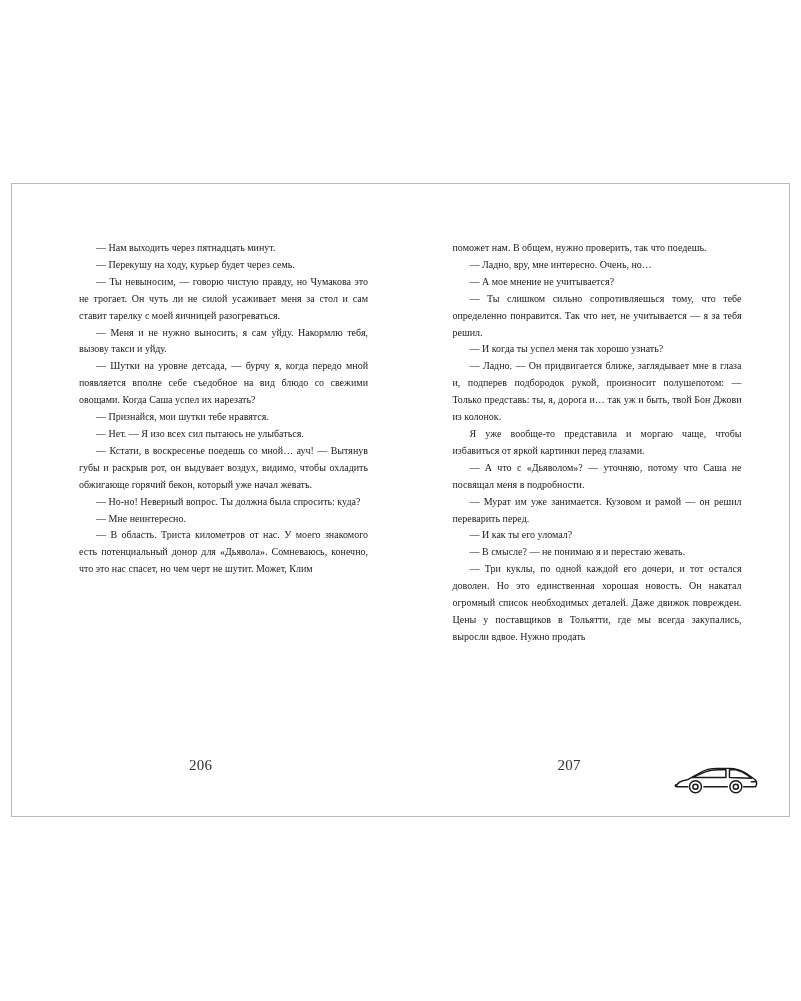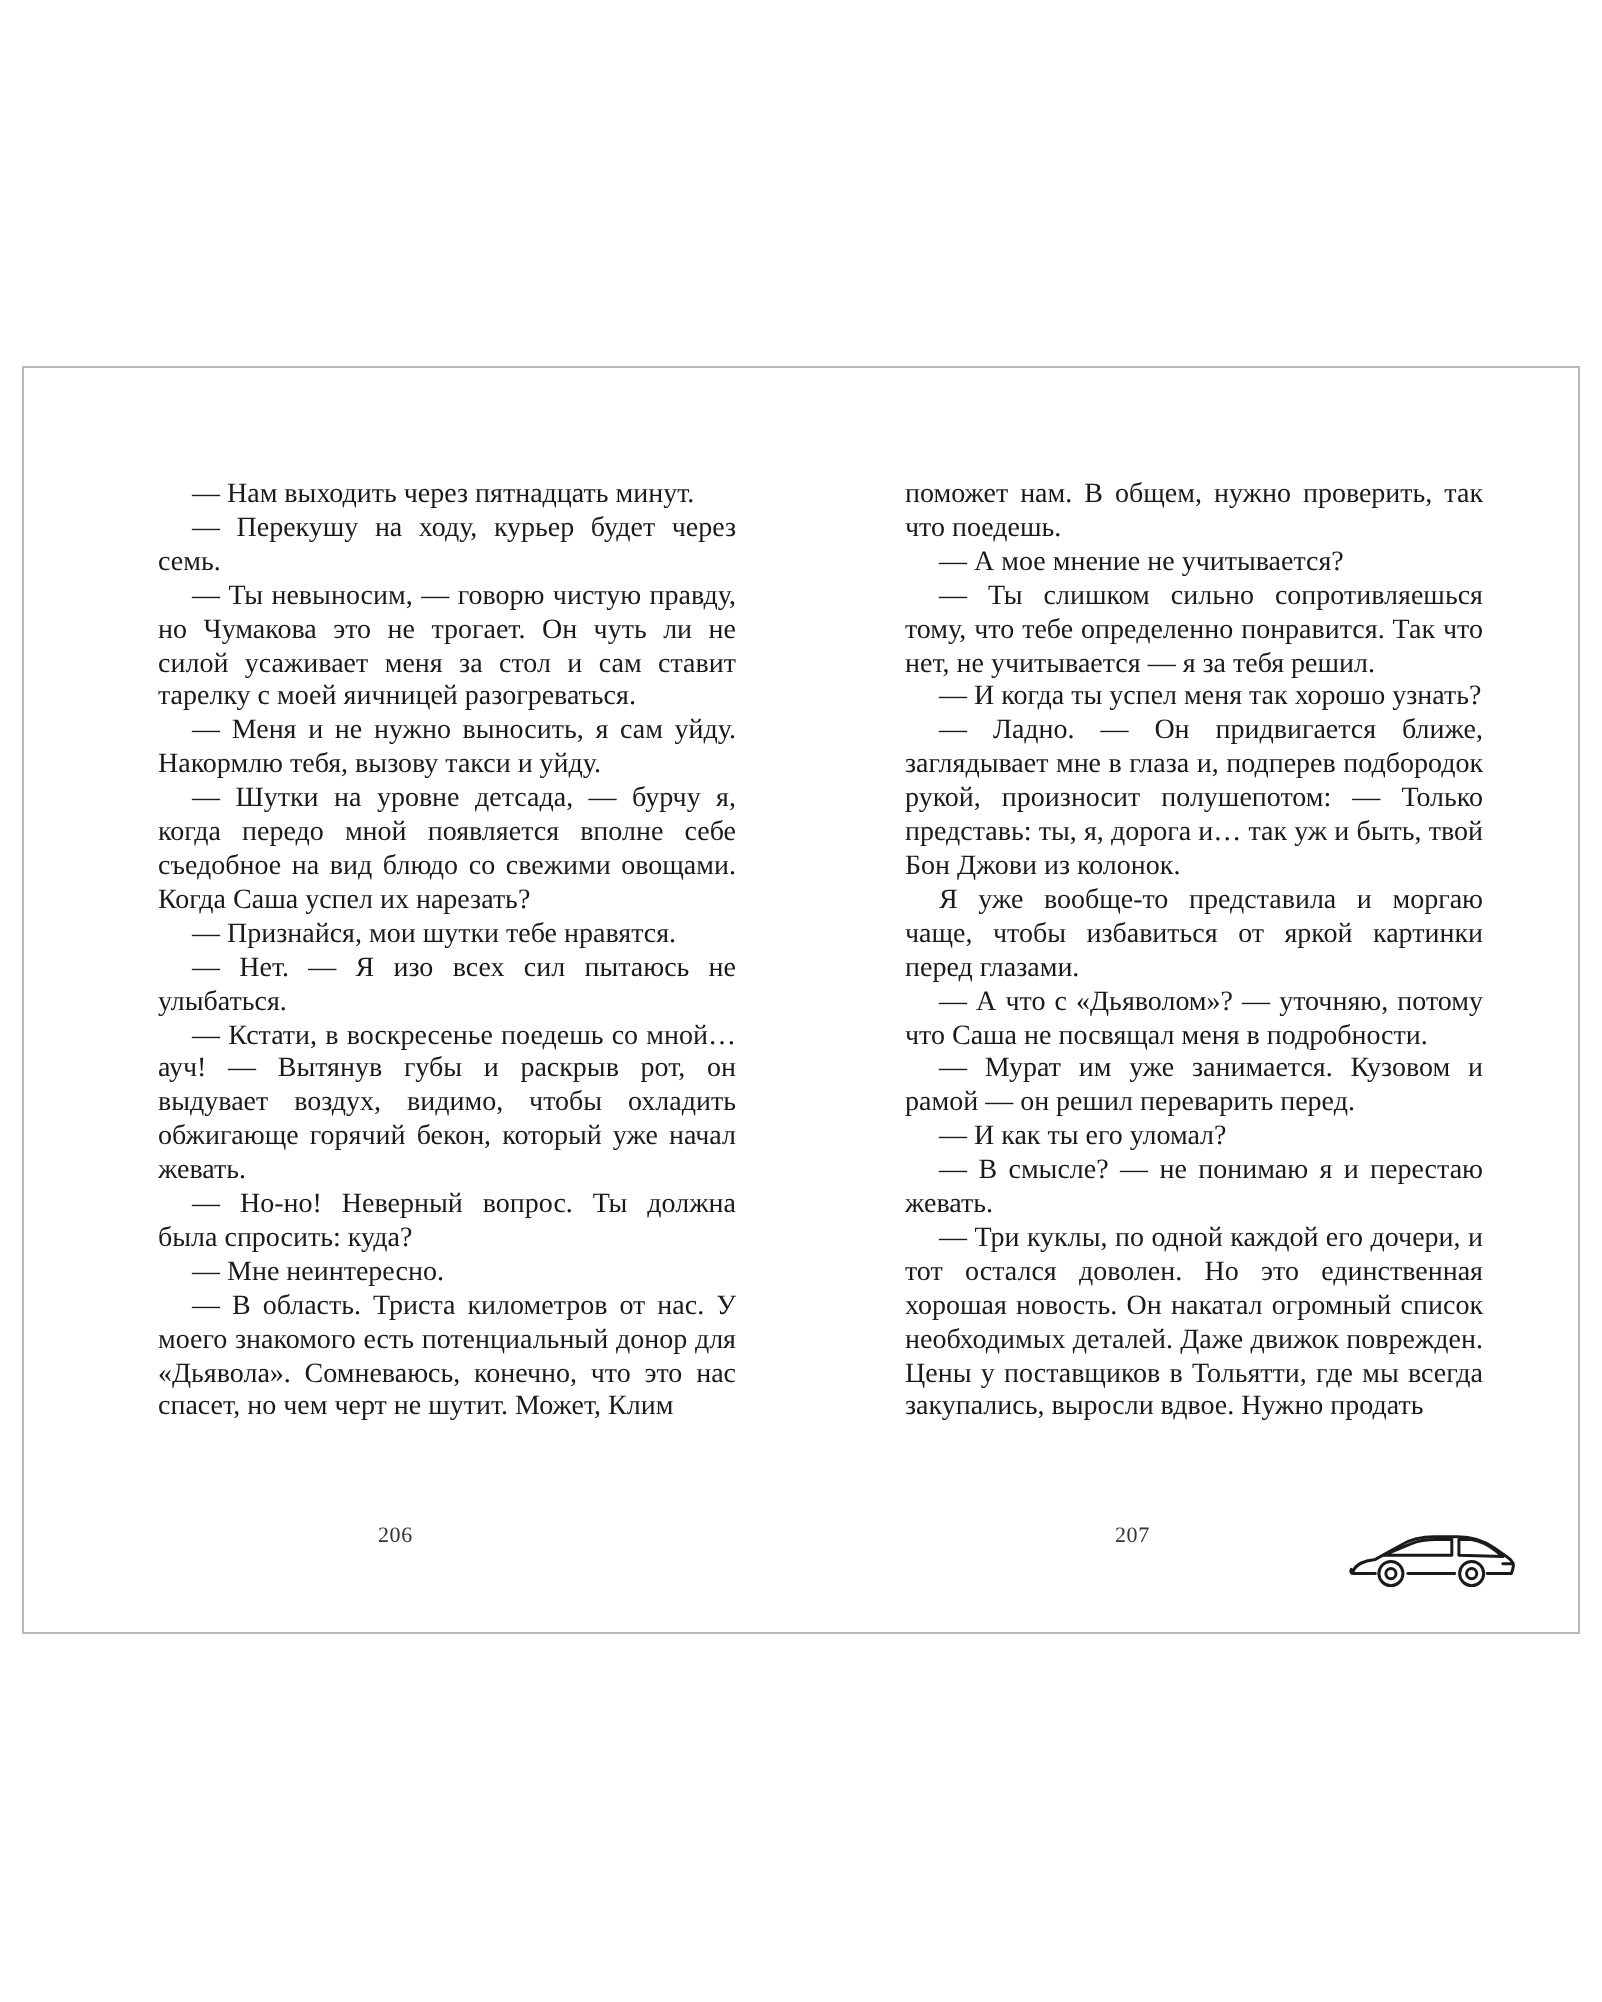--- a/index.html
+++ b/index.html
@@ -40,21 +40,21 @@
   .page {
     position: relative;
     box-sizing: border-box;
     width: 50%;
     height: 100%;
   }
   .page-body {
     position: absolute;
     top: 56px;
     width: 289px;
-    font-size: 14px;
+    font-size: 10px;
     line-height: 16.9px;
     color: #1a1a1a;
     text-align: justify;
     text-justify: inter-word;
     hyphens: manual;
   }
   #page-left .page-body {
     left: 67px;
   }
   #page-right .page-body {
@@ -65,21 +65,21 @@
   }
   .page-body p.ind {
     text-indent: 17px;
   }
   .page-body p.noind {
     text-indent: 0;
   }
   .folio {
     position: absolute;
     bottom: 42px;
-    font-size: 11px;
+    font-size: 15px;
     color: #333333;
     letter-spacing: 0.3px;
   }
   #page-left .folio {
     left: 177px;
   }
   #page-right .folio {
     left: 157px;
   }
   .car-mark {
@@ -110,20 +110,21 @@
             <p class="ind">— Но-но! Неверный вопрос. Ты должна была спросить: куда?</p>
             <p class="ind">— Мне неинтересно.</p>
             <p class="ind">— В область. Триста километров от нас. У моего знакомого есть потенциальный донор для «Дьявола». Сомневаюсь, конечно, что это нас спасет, но чем черт не шутит. Может, Клим</p>
           </div>
         <div class="folio">206</div>
       </div>
 
       <div class="page" id="page-right">
         <div class="page-body" id="right-body">
             <p class="noind">поможет нам. В общем, нужно проверить, так что поедешь.</p>
+            <p class="ind">— Ладно, вру, мне интересно. Очень, но…</p>
             <p class="ind">— А мое мнение не учитывается?</p>
             <p class="ind">— Ты слишком сильно сопротивляешься тому, что тебе определенно понравится. Так что нет, не учитывается — я за тебя решил.</p>
             <p class="ind">— И когда ты успел меня так хорошо узнать?</p>
             <p class="ind">— Ладно. — Он придвигается ближе, заглядывает мне в глаза и, подперев подбородок рукой, произносит полушепотом: — Только представь: ты, я, дорога и… так уж и быть, твой Бон Джови из колонок.</p>
             <p class="ind">Я уже вообще-то представила и моргаю чаще, чтобы избавиться от яркой картинки перед глазами.</p>
             <p class="ind">— А что с «Дьяволом»? — уточняю, потому что Саша не посвящал меня в подробности.</p>
             <p class="ind">— Мурат им уже занимается. Кузовом и рамой — он решил переварить перед.</p>
             <p class="ind">— И как ты его уломал?</p>
             <p class="ind">— В смысле? — не понимаю я и перестаю жевать.</p>
             <p class="ind">— Три куклы, по одной каждой его дочери, и тот остался доволен. Но это единственная хорошая новость. Он накатал огромный список необходимых деталей. Даже движок поврежден. Цены у поставщиков в Тольятти, где мы всегда закупались, выросли вдвое. Нужно продать</p>

